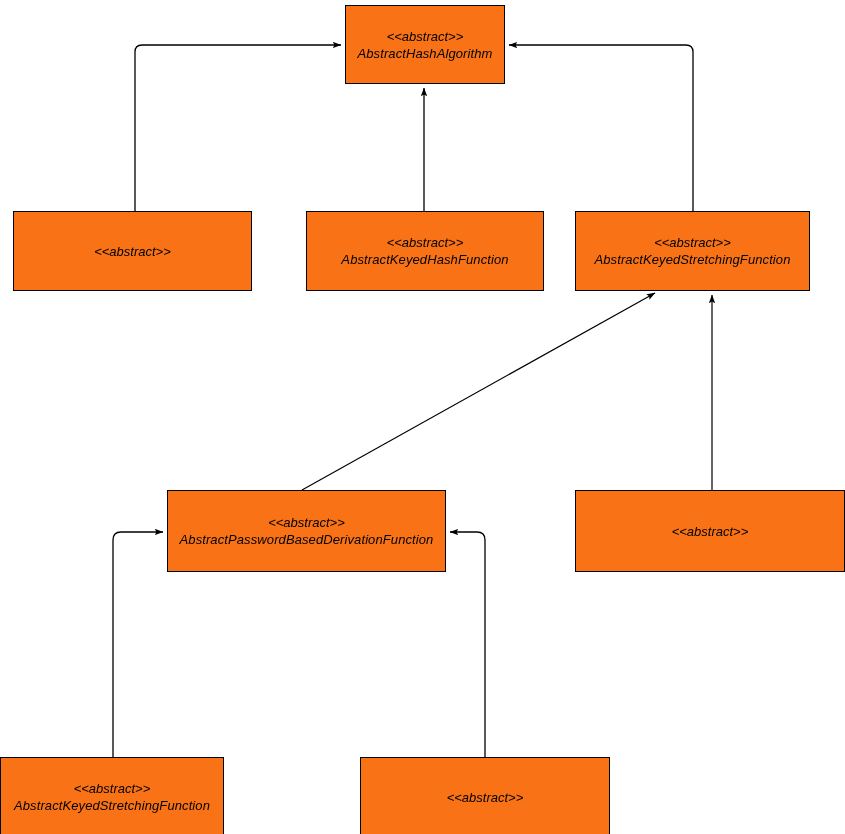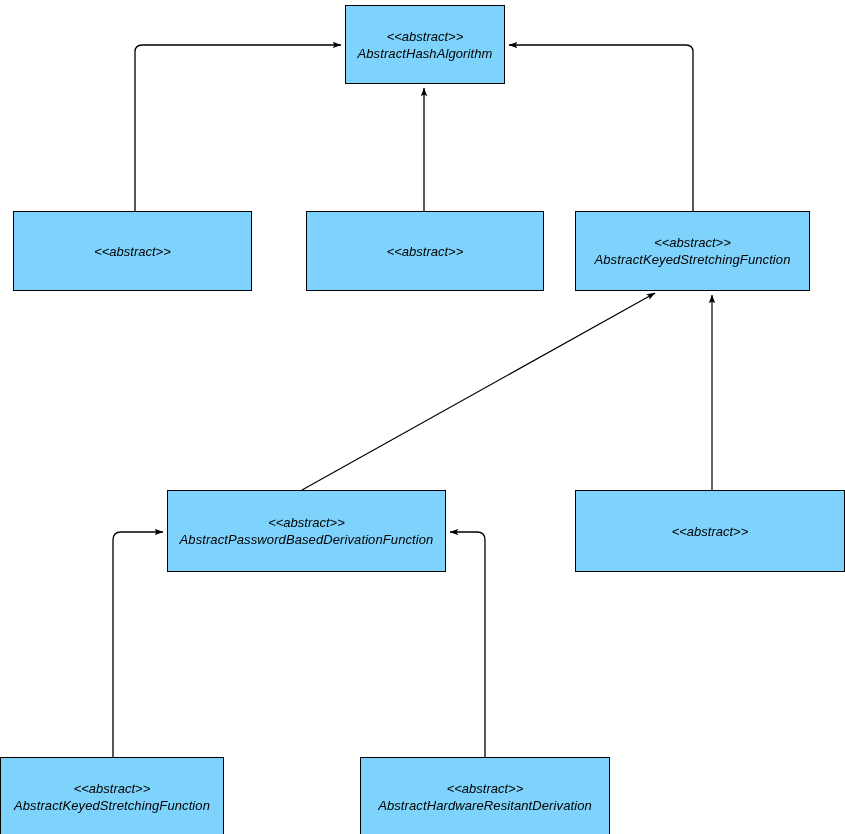--- a/index.html
+++ b/index.html
@@ -22,21 +22,21 @@
     position: absolute;
     left: 0;
     top: 0;
     width: 845px;
     height: 834px;
     pointer-events: none;
   }
   .uml-class-box {
     position: absolute;
     box-sizing: border-box;
-    background: #7dd3fc;
+    background: #f97316;
     border: 1px solid #000000;
     display: flex;
     flex-direction: column;
     align-items: center;
     justify-content: center;
     text-align: center;
     z-index: 2;
   }
   .stereotype, .class-name {
     font-family: "Liberation Sans", sans-serif;
@@ -81,20 +81,21 @@
     <div class="stereotype">&lt;&lt;abstract&gt;&gt;</div>
     <div class="class-name">AbstractHashAlgorithm</div>
   </div>
 
   <div class="uml-class-box" style="left:13px; top:211px; width:239px; height:80px;">
     <div class="stereotype">&lt;&lt;abstract&gt;&gt;</div>
   </div>
 
   <div class="uml-class-box" style="left:306px; top:211px; width:238px; height:80px;">
     <div class="stereotype">&lt;&lt;abstract&gt;&gt;</div>
+    <div class="class-name">AbstractKeyedHashFunction</div>
   </div>
 
   <div class="uml-class-box" style="left:575px; top:211px; width:235px; height:80px;">
     <div class="stereotype">&lt;&lt;abstract&gt;&gt;</div>
     <div class="class-name">AbstractKeyedStretchingFunction</div>
   </div>
 
   <div class="uml-class-box" style="left:167px; top:490px; width:279px; height:82px;">
     <div class="stereotype">&lt;&lt;abstract&gt;&gt;</div>
     <div class="class-name">AbstractPasswordBasedDerivationFunction</div>
@@ -104,16 +105,15 @@
     <div class="stereotype">&lt;&lt;abstract&gt;&gt;</div>
   </div>
 
   <div class="uml-class-box" style="left:0px; top:757px; width:224px; height:80px;">
     <div class="stereotype">&lt;&lt;abstract&gt;&gt;</div>
     <div class="class-name">AbstractKeyedStretchingFunction</div>
   </div>
 
   <div class="uml-class-box" style="left:360px; top:757px; width:250px; height:80px;">
     <div class="stereotype">&lt;&lt;abstract&gt;&gt;</div>
-    <div class="class-name">AbstractHardwareResitantDerivation</div>
   </div>
 
 </div>
 
 </body></html>

